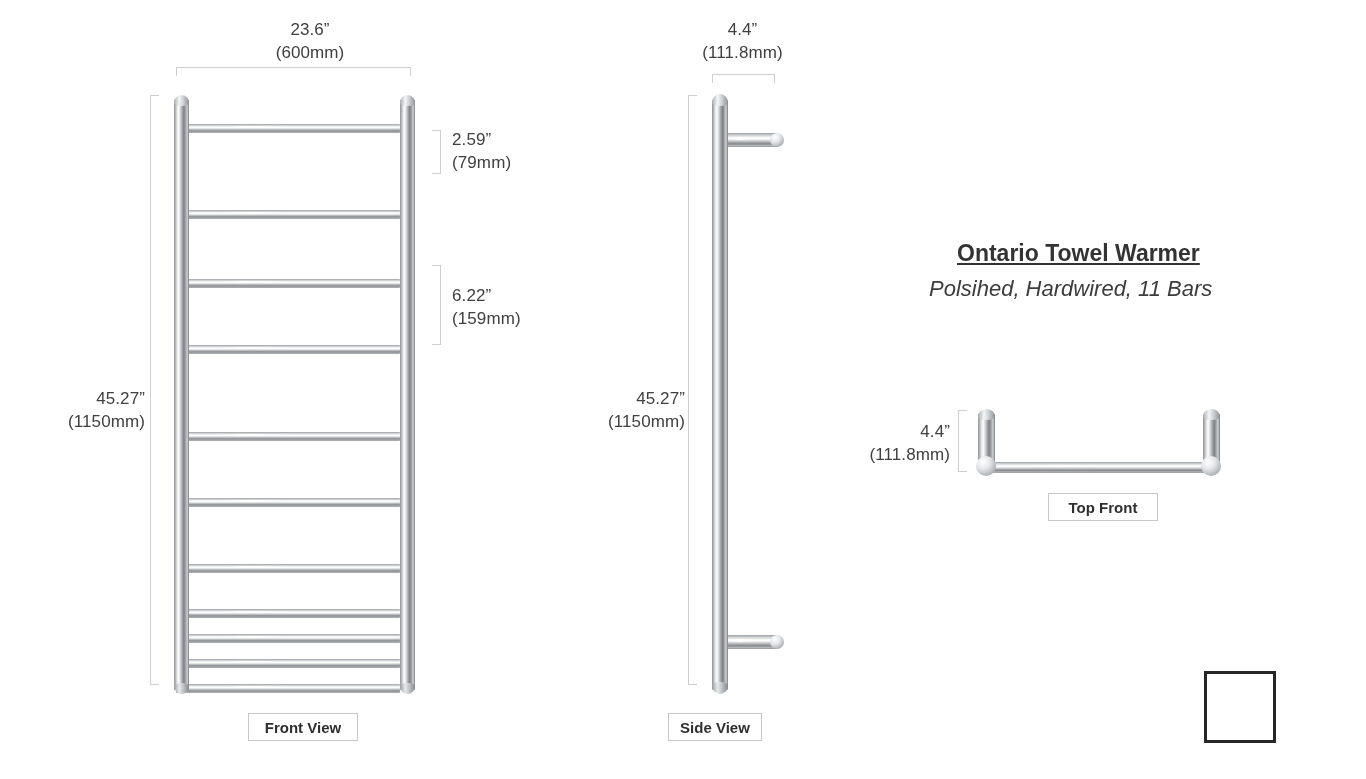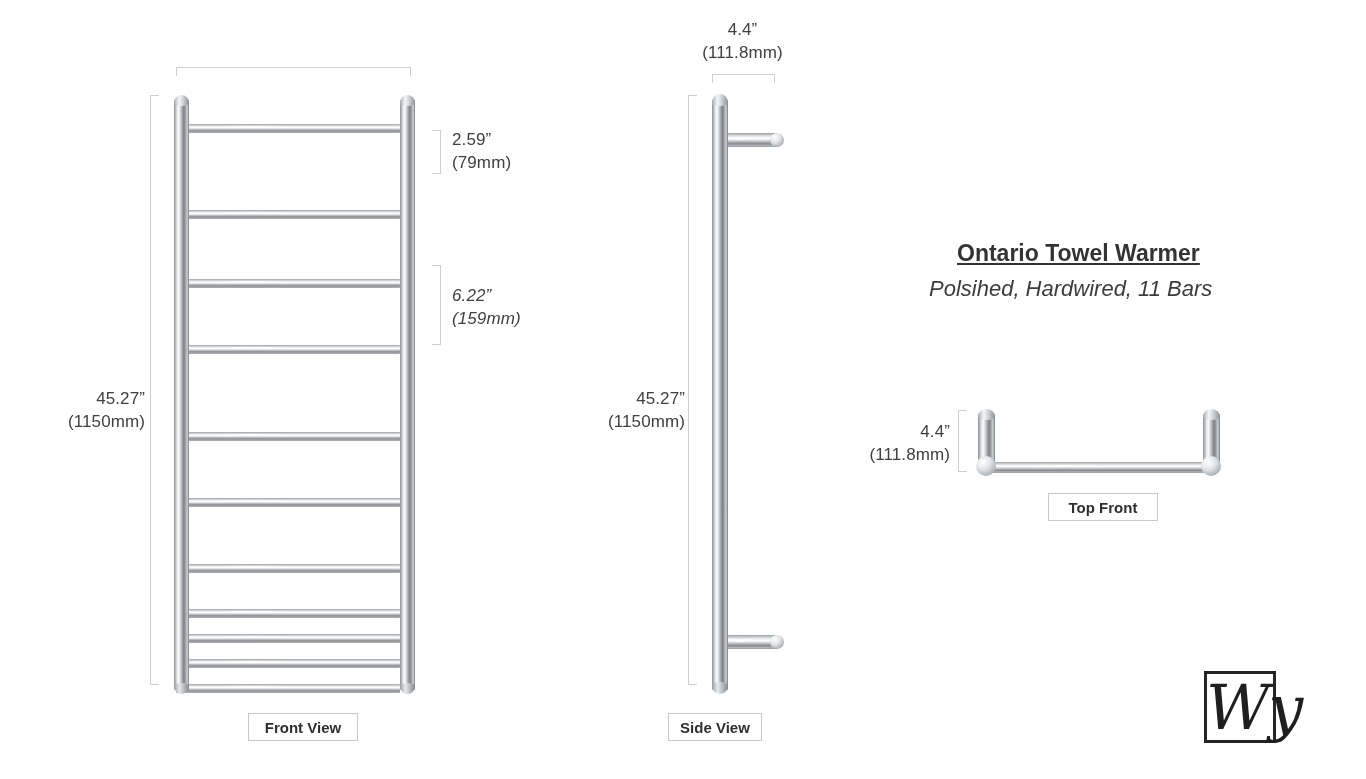--- a/index.html
+++ b/index.html
@@ -161,20 +161,22 @@
   }
 </style>
 </head>
 <body>
 
 <div class="stage">
 
   <div>
 
     <div class="abs dim-text center" style="left:210px; top:18px; width:200px;">
+      <div>23.6”</div>
+      <div>(600mm)</div>
     </div>
 
     <div class="brk brk-h" style="left:176px; top:67px; width:235px; height:10px;">
       <div class="bar span"></div>
       <div class="bar tick tl"></div>
       <div class="bar tick tr"></div>
     </div>
 
     <div class="abs dim-text right" style="left:-10px; top:387px; width:155px;">
       <div>45.27”</div>
@@ -189,21 +191,21 @@
     <div class="abs dim-text" style="left:452px; top:128px; width:130px;">
       <div>2.59”</div>
       <div>(79mm)</div>
     </div>
     <div class="brk brk-v flip" style="left:431px; top:130px; width:10px; height:44px;">
       <div class="bar span"></div>
       <div class="bar tick tt"></div>
       <div class="bar tick tb"></div>
     </div>
 
-    <div class="abs dim-text" style="left:452px; top:284px; width:130px;font-style:italic;">
+    <div class="abs dim-text" style="left:452px; top:284px; width:130px;">
       <div>6.22”</div>
       <div>(159mm)</div>
     </div>
     <div class="brk brk-v flip" style="left:431px; top:265px; width:10px; height:80px;">
       <div class="bar span"></div>
       <div class="bar tick tt"></div>
       <div class="bar tick tb"></div>
     </div>
 
     <div>
@@ -300,16 +302,15 @@
       <div class="post-v" style="left:1203px; top:414px; width:17px; height:52px;"></div>
       <div class="post-cap-top" style="left:1203px; top:409px; width:17px; height:11px;"></div>
       <div class="knuckle" style="left:1201px; top:456px; width:20px; height:20px;"></div>
     </div>
 
     <div class="view-label" style="left:1048px; top:493px; width:110px;">Top Front</div>
   </div>
 
   <div class="logo-wrap" style="left:1196px; top:663px; width:110px; height:100px;">
     <div class="logo-square" style="left:8px; top:8px; width:72px; height:72px;"></div>
-    <div class="logo-mark" style="left:10px; top:14px; font-size:62px;">Wy</div>
   </div>
 
 </div>
 
 </body></html>

